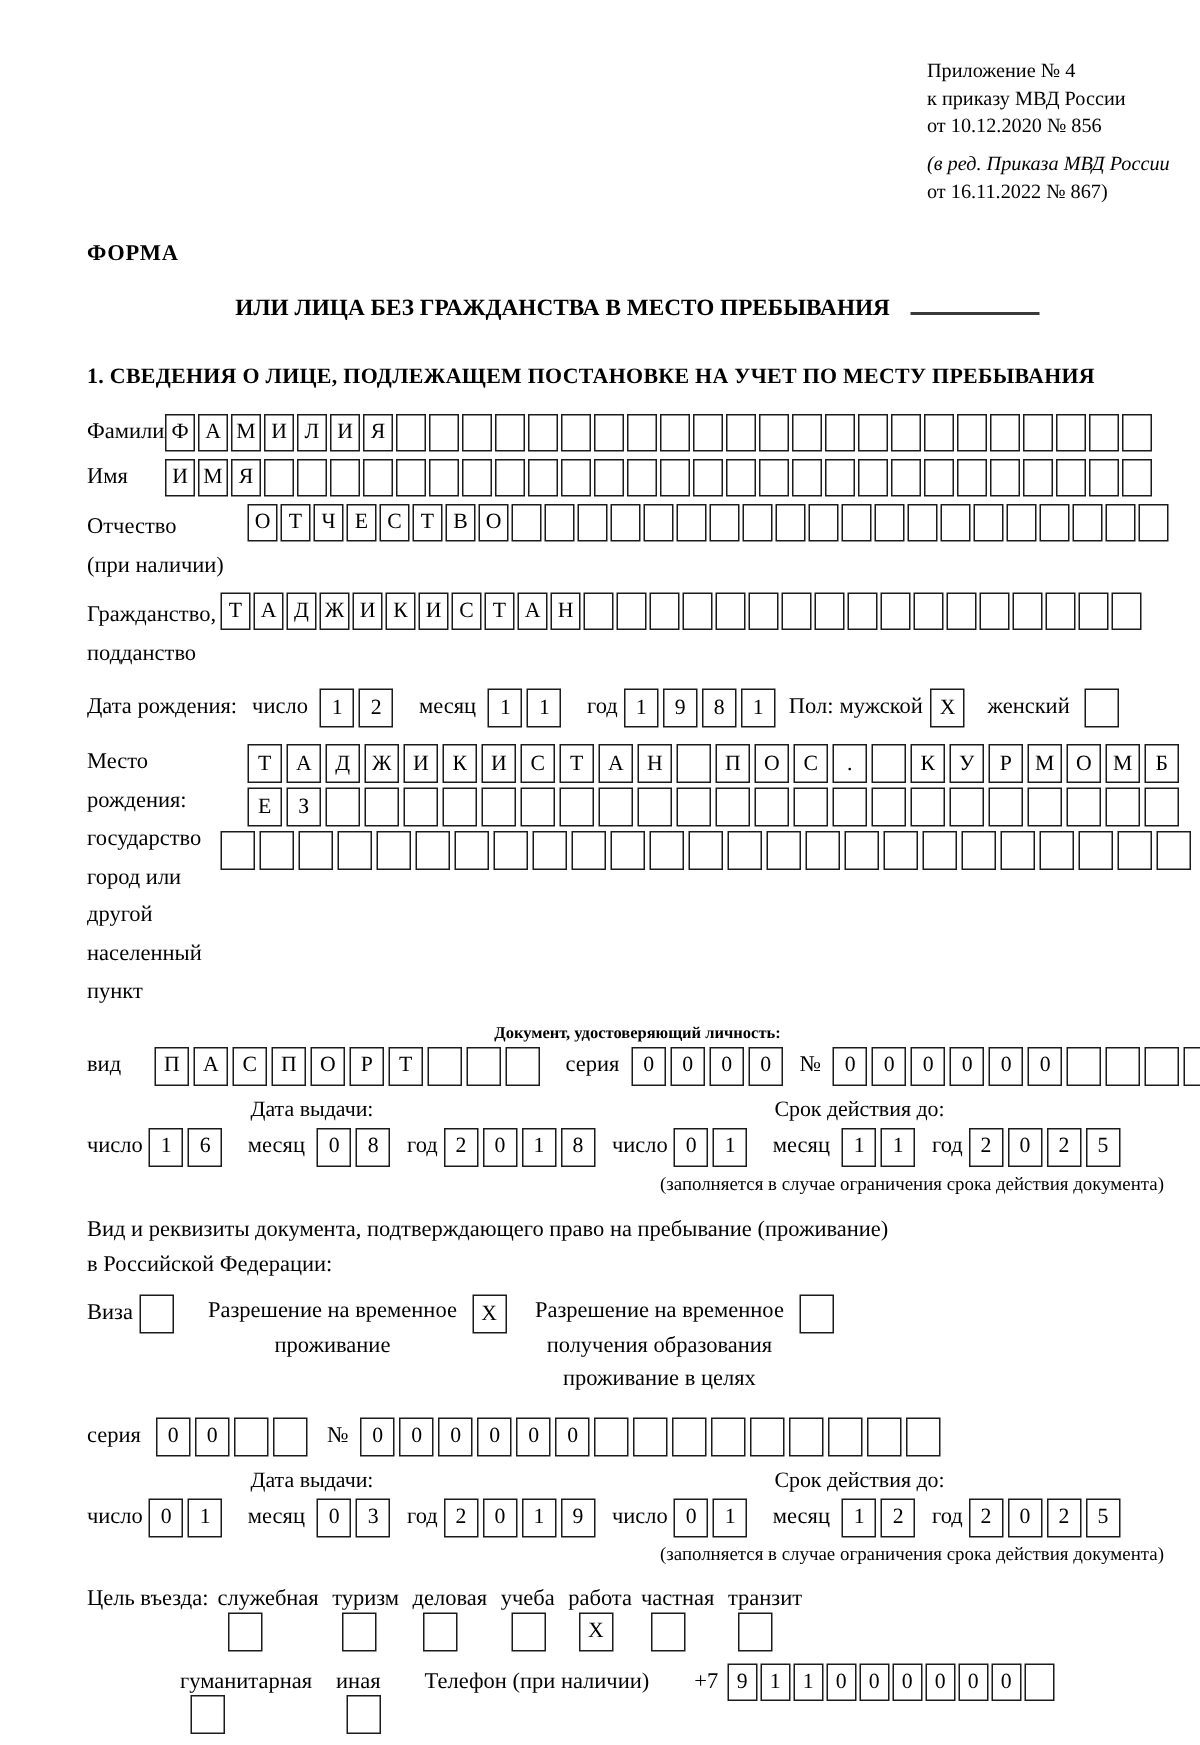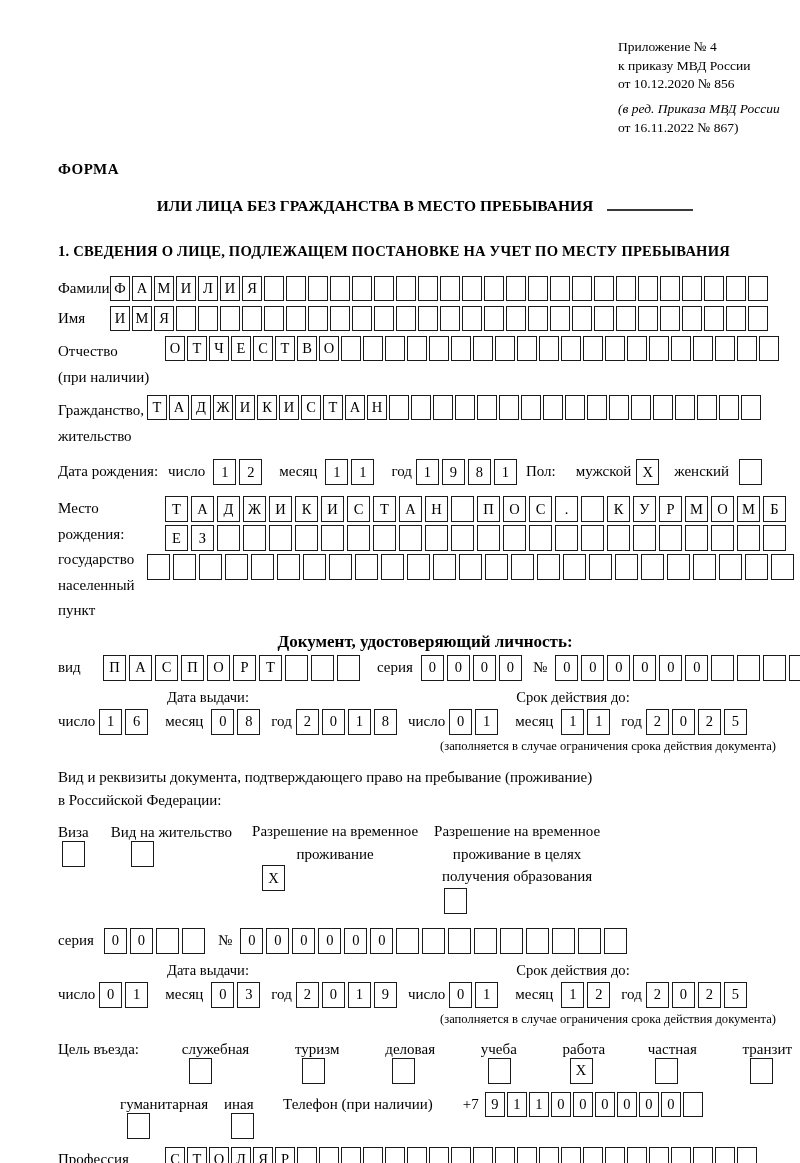--- a/index.html
+++ b/index.html
@@ -22,38 +22,38 @@
   .cellrows > .cells { margin-top:3px; }
 
   .cells { display:flex; flex-wrap:nowrap; }
   .cell { width:20px; height:25px; border:1.6px solid #1b1b1b; margin-right:2px; display:flex;
           align-items:center; justify-content:center; font-size:14.5px; flex:0 0 auto; background:#fff; }
   .cell.w { width:23px; height:26px; margin-right:3px; }
 
   .w52 { width:52px; } .w45 { width:45px; } .w89 { width:89px; } .w107 { width:107px; }
   .shift-left { margin-left:-18px; }
 
-  .doc-heading { text-align:center; font-weight:bold; font-size:17px; margin-top:8px; }
+  .doc-heading { text-align:center; font-weight:bold; font-size:11px; margin-top:8px; }
 
   .inline-lbl { padding-top:4px; margin:0 8px 0 14px; }
   .first { margin-left:0; }
 
   .dates { display:flex; margin-top:8px; }
   .dcol-l { flex:0 0 350px; }
   .dcol-r { flex:1 1 auto; }
   .dtitle { text-align:center; font-size:14.6px; }
   .dcol-l .dtitle { width:300px; }
   .dcol-r .dtitle { width:330px; }
   .dline { display:flex; align-items:flex-start; margin-top:3px; }
   .dnote { font-size:12.6px; margin-top:4px; text-align:center; width:420px; margin-left:-10px; }
 
   .intro { margin-top:12px; line-height:1.55; }
 
   .cbrow { display:flex; align-items:flex-start; margin-top:8px; }
-  .cbgroup { display:flex; align-items:flex-start;flex-direction:column; }
+  .cbgroup { display:flex; align-items:flex-start; }
   .cblines { text-align:center; line-height:1.5; }
   .cbgroup .cells { margin-left:10px; margin-top:0; }
 
   .purpose-opt { display:flex; align-items:flex-start;flex-direction:column; }
   .purpose-opt .lbl { padding-top:4px; }
   .purpose-opt .cells { margin-left:7px; }
 </style>
 </head>
 <body>
 
@@ -180,21 +180,21 @@
         <span class="cell"></span>
         <span class="cell"></span>
         <span class="cell"></span>
         <span class="cell"></span>
       </div>
   </div>
 
   <div class="row">
     <div class="lblcol w89">
       <div>Гражданство,</div>
-      <div>жительство</div>
+      <div>подданство</div>
     </div>
     <div class="cells">
         <span class="cell">Т</span>
         <span class="cell">А</span>
         <span class="cell">Д</span>
         <span class="cell">Ж</span>
         <span class="cell">И</span>
         <span class="cell">К</span>
         <span class="cell">И</span>
         <span class="cell">С</span>
@@ -233,35 +233,36 @@
         <span class="cell w">1</span>
         <span class="cell w">1</span>
       </div>
     <span class="inline-lbl" style="margin-right:4px;">год</span>
     <div class="cells">
         <span class="cell w">1</span>
         <span class="cell w">9</span>
         <span class="cell w">8</span>
         <span class="cell w">1</span>
       </div>
-    <span class="inline-lbl" style="margin-left:6px; margin-right:20px;">Пол:</span>
+    <span class="inline-lbl" style="margin-left:6px; margin-right:4px;">Пол:</span>
     <span class="lbl">мужской</span>
     <div class="cells" style="margin-left:5px;">
         <span class="cell w">X</span>
       </div>
     <span class="inline-lbl" style="margin-left:12px; margin-right:10px;">женский</span>
     <div class="cells">
         <span class="cell w"></span>
       </div>
   </div>
 
   <div class="row" style="margin-top:8px;">
     <div class="lblcol w107">
       <div>Место рождения:</div>
       <div>государство</div>
+      <div>город или другой</div>
       <div>населенный пункт</div>
     </div>
     <div class="cellrows">
       <div class="cells">
           <span class="cell w">Т</span>
           <span class="cell w">А</span>
           <span class="cell w">Д</span>
           <span class="cell w">Ж</span>
           <span class="cell w">И</span>
           <span class="cell w">К</span>
@@ -431,40 +432,34 @@
     <div>в Российской Федерации:</div>
   </div>
 
   <div class="cbrow">
     <div class="cbgroup">
       <span class="lbl">Виза</span>
       <div class="cells" style="margin-left:4px;">
           <span class="cell w"></span>
         </div>
     </div>
-    <div class="cbgroup" style="margin-left:22px;">
-      <span class="lbl">Вид на жительство</span>
-      <div class="cells" style="margin-left:20px;">
-          <span class="cell w"></span>
-        </div>
-    </div>
     <div class="cbgroup" style="margin-left:20px;">
       <div class="cblines">
         <div>Разрешение на временное</div>
         <div>проживание</div>
       </div>
       <div class="cells">
           <span class="cell w">X</span>
         </div>
     </div>
     <div class="cbgroup" style="margin-left:16px;">
       <div class="cblines">
         <div>Разрешение на временное</div>
+        <div>получения образования</div>
         <div>проживание в целях</div>
-        <div>получения образования</div>
       </div>
       <div class="cells">
           <span class="cell w"></span>
         </div>
     </div>
   </div>
 
   <div class="row" style="margin-top:14px;">
     <span class="lbl">серия</span>
     <div class="cells" style="margin-left:10px;">
@@ -534,21 +529,21 @@
             <span class="cell w">2</span>
             <span class="cell w">0</span>
             <span class="cell w">2</span>
             <span class="cell w">5</span>
           </div>
       </div>
       <div class="dnote">(заполняется в случае ограничения срока действия документа)</div>
     </div>
   </div>
 
-  <div class="row" style="margin-top:10px;justify-content:space-between;">
+  <div class="row" style="margin-top:10px;">
     <span class="lbl">Цель въезда:</span>
     <div class="purpose-opt" style="margin-left:6px;">
       <span class="lbl">служебная</span>
       <div class="cells">
           <span class="cell w"></span>
         </div>
     </div>
     <div class="purpose-opt" style="margin-left:9px;">
       <span class="lbl">туризм</span>
       <div class="cells">

